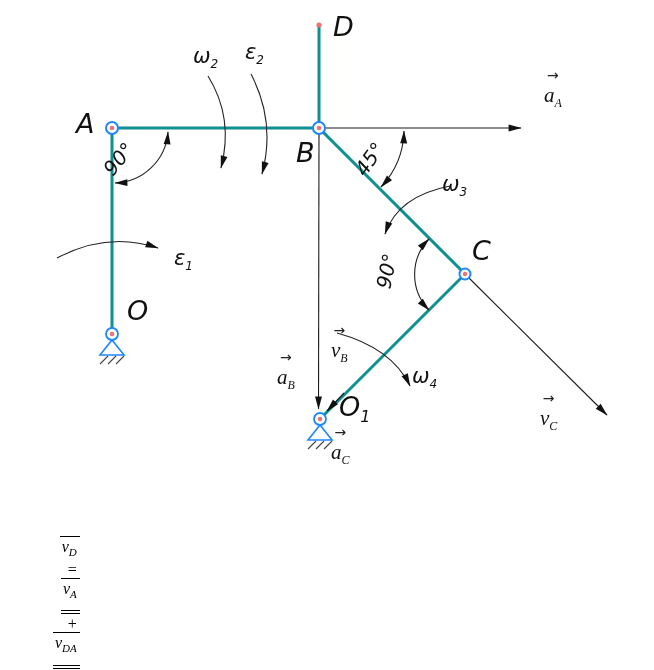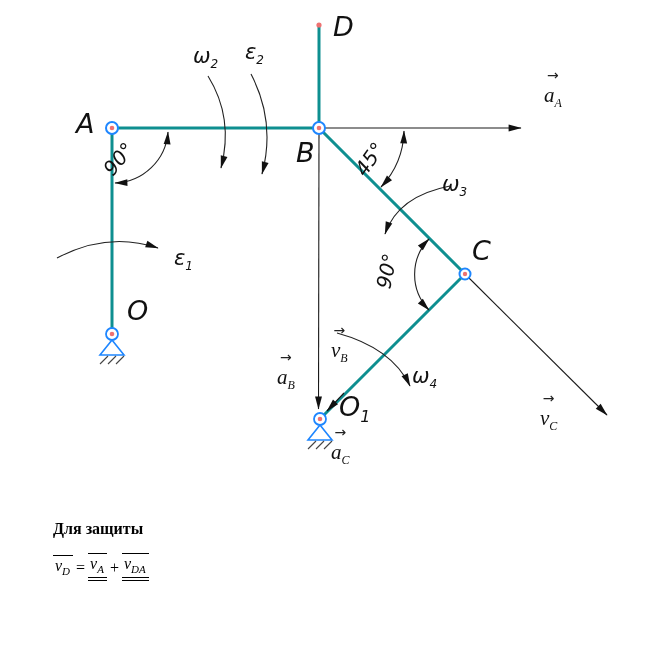--- a/index.html
+++ b/index.html
@@ -20,24 +20,24 @@
   .vbody  { font-size:21px;font-family:Liberation Serif, serif; }
   .vbody sub { font-size:12px; font-style:italic; }
 
   .ang { position:absolute; font-size:20px; font-style:italic; color:#111; line-height:1; }
   .rotA { transform:rotate(-50deg); }
   .rotB { transform:rotate(-55deg); }
   .rotC { transform:rotate(-78deg); }
 
   .notes { position:absolute; left:53px; top:521px; font-family:"Liberation Serif", serif; color:#000; }
   .notes .b { font-weight:bold; font-size:16px; line-height:1; margin-bottom:16px; }
-  .formula { margin-top:15px; font-size:16px; font-style:italic; display:flex; align-items:center; }
+  .formula { margin-top:15px; font-size:16px; font-style:italic; display:flex; align-items:flex-end;flex-direction:column; }
   .formula .term { border-top:1.5px solid #000; padding:2px 3px 2px 2px; line-height:1; }
   .formula .term sub { font-size:11px; font-style:italic; }
-  .formula .dunder { border-bottom:4px double #000; padding-bottom:2px; }
+  .formula .dunder { border-bottom:4px double #000; padding-bottom:10px; }
   .formula .op { padding:2px 3px 0 3px; line-height:1; font-style:normal; }
 </style>
 </head>
 <body>
 
 <div class="canvas">
 
   <svg class="draw" width="654" height="670" viewBox="0 0 654 670">
     <defs>
       <marker id="arr" viewBox="0 0 12 8" refX="11" refY="4" markerWidth="13" markerHeight="9" orient="auto-start-reverse">
@@ -152,21 +152,20 @@
   <span class="vec" style="left:331px;top:425px">
     <span class="varrow">→</span>
     <span class="vbody"><span>a</span><sub>C</sub></span>
   </span>
   <span class="vec" style="left:540px;top:391px">
     <span class="varrow">→</span>
     <span class="vbody"><span>v</span><sub>C</sub></span>
   </span>
 
   <div class="notes">
-    <div class="b">Для защиты</div>
     <div class="formula">
       <span class="term"><span>v</span><sub>D</sub></span>
       <span class="op">=</span>
       <span class="term dunder"><span>v</span><sub>A</sub></span>
       <span class="op">+</span>
       <span class="term dunder"><span>v</span><sub>DA</sub></span>
     </div>
   </div>
 
 </div>

